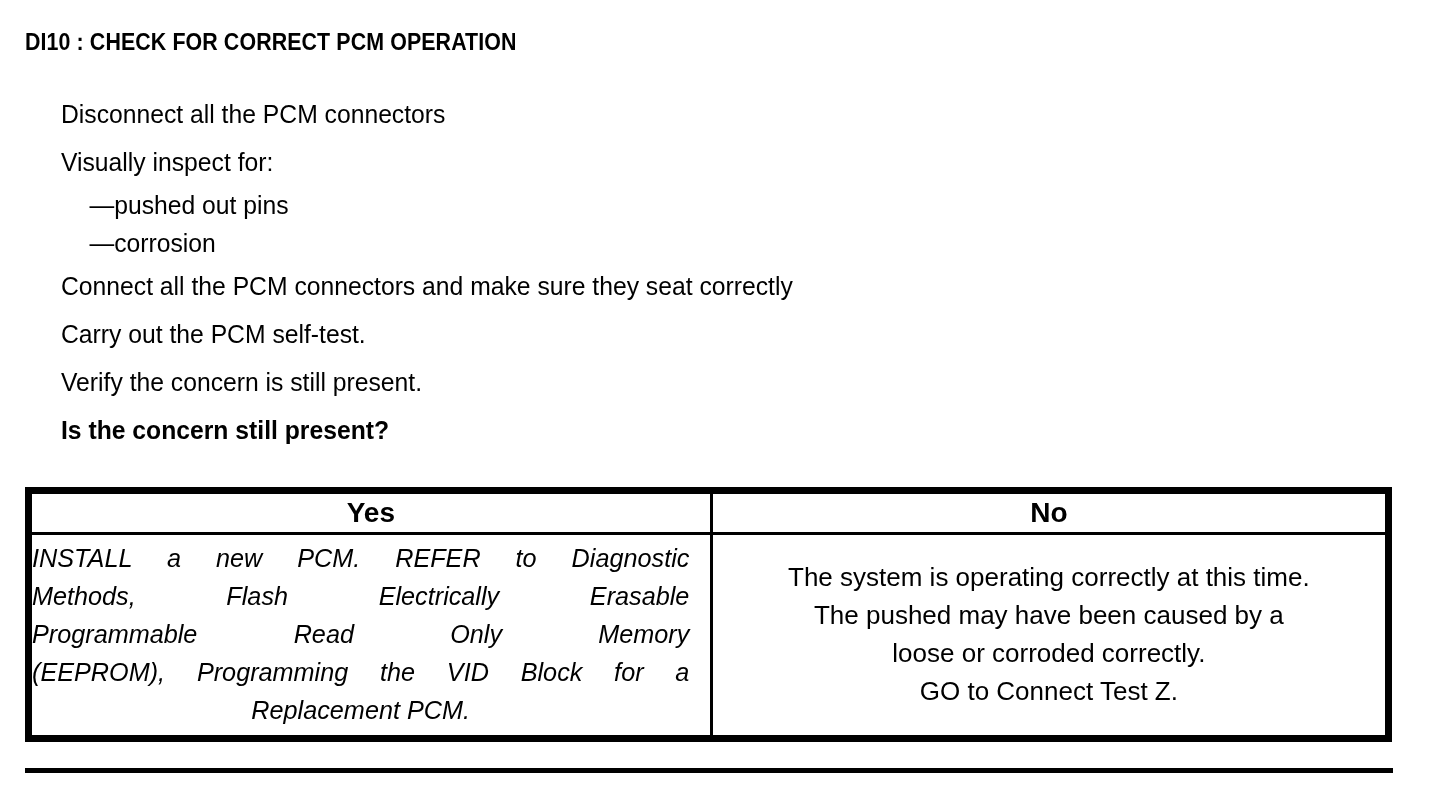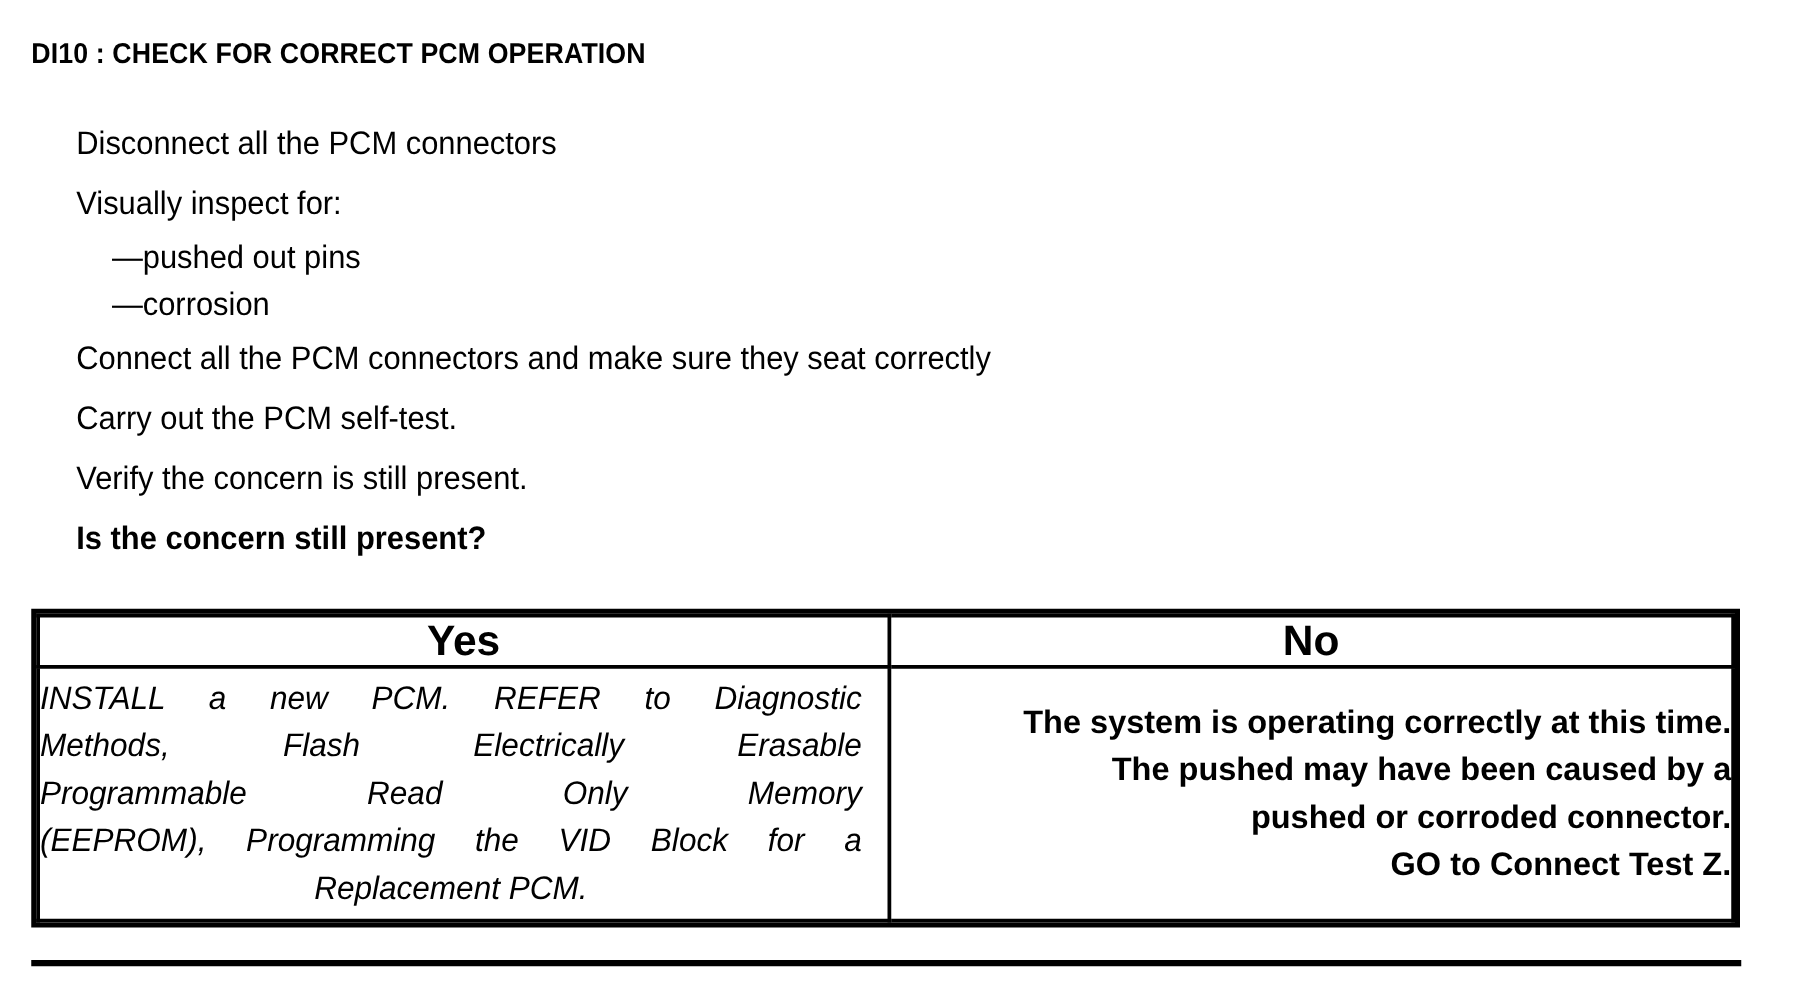--- a/index.html
+++ b/index.html
@@ -78,42 +78,41 @@
   }
   .decision-table th,
   .decision-table td {
     border: 3px solid #000000;
     padding: 0;
     vertical-align: middle;
     background: #ffffff;
   }
   .decision-table th {
     height: 38px;
-    font-size: 34px;
+    font-size: 28px;
     font-weight: bold;
     text-align: center;
     line-height: 30px;
   }
   .col-yes { width: 50.2%; }
   .col-no  { width: 49.8%; }
 
   .cell-text {
     font-size: 26px;
     line-height: 38px;
     padding: 4px 0 6px 0;
   }
   .cell-text.justify {
     text-align: justify;
     text-align-last: center;
     transform: scaleX(0.97);
     transform-origin: left center;
   }
   .cell-text.center {
-    text-align: right;
-    font-weight: bold;
+    text-align: center;
   }
   .cell-text .ln {
     display: block;
   }
   .cell-yes {
     height: 188px;
     font-style: italic;
   }
   .cell-no {
     height: 188px;
@@ -175,21 +174,21 @@
               <span class="jline">Methods, Flash Electrically Erasable</span>
               <span class="jline">Programmable Read Only Memory</span>
               <span class="jline">(EEPROM), Programming the VID Block for a</span>
               <span class="jline last">Replacement PCM.</span>
             </div>
           </td>
           <td class="cell-no">
             <div class="cell-text center">
               <span class="ln">The system is operating correctly at this time.</span>
               <span class="ln">The pushed may have been caused by a</span>
-              <span class="ln">pushed or corroded connector.</span>
+              <span class="ln">loose or corroded correctly.</span>
               <span class="ln">GO to Connect Test Z.</span>
             </div>
           </td>
         </tr>
       </tbody>
     </table>
   </div>
 
   <div class="bottom-rule"></div>
 

